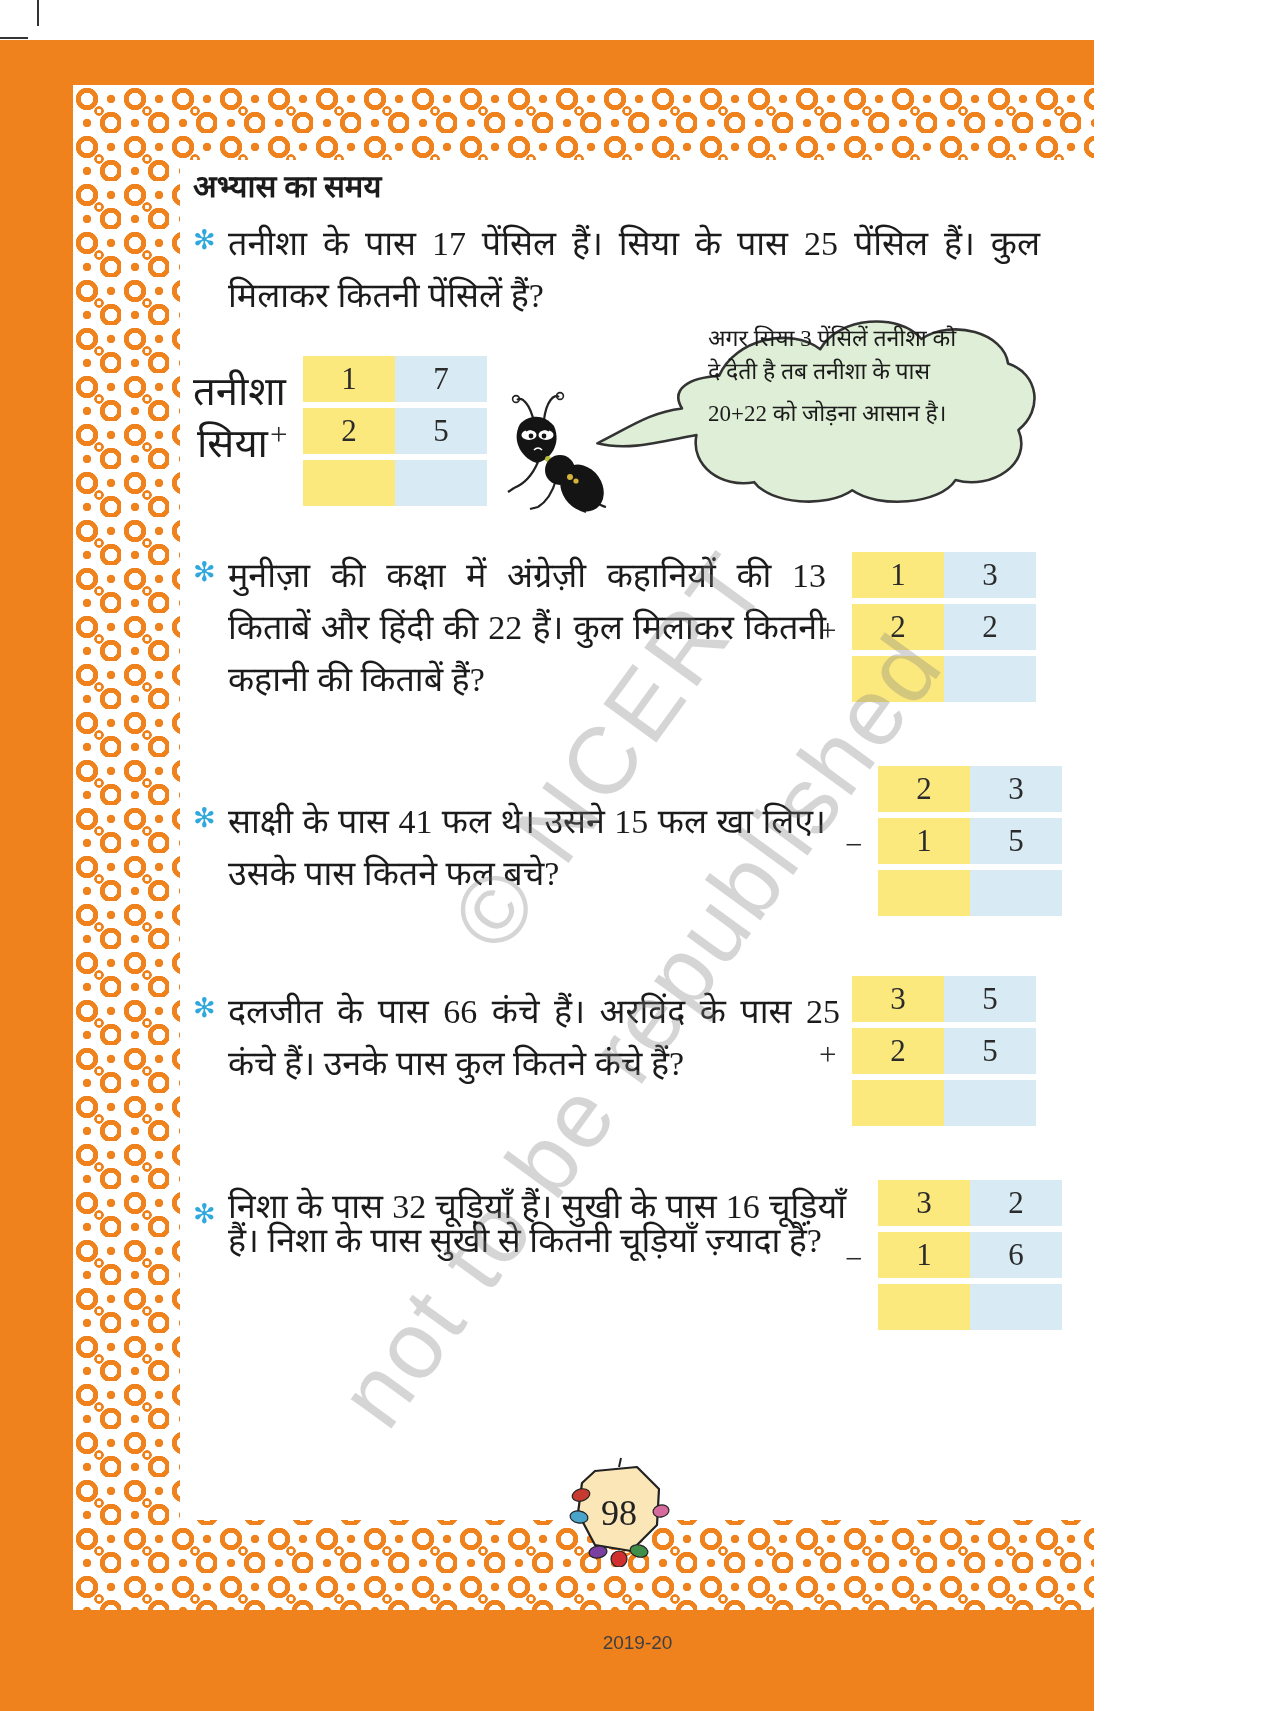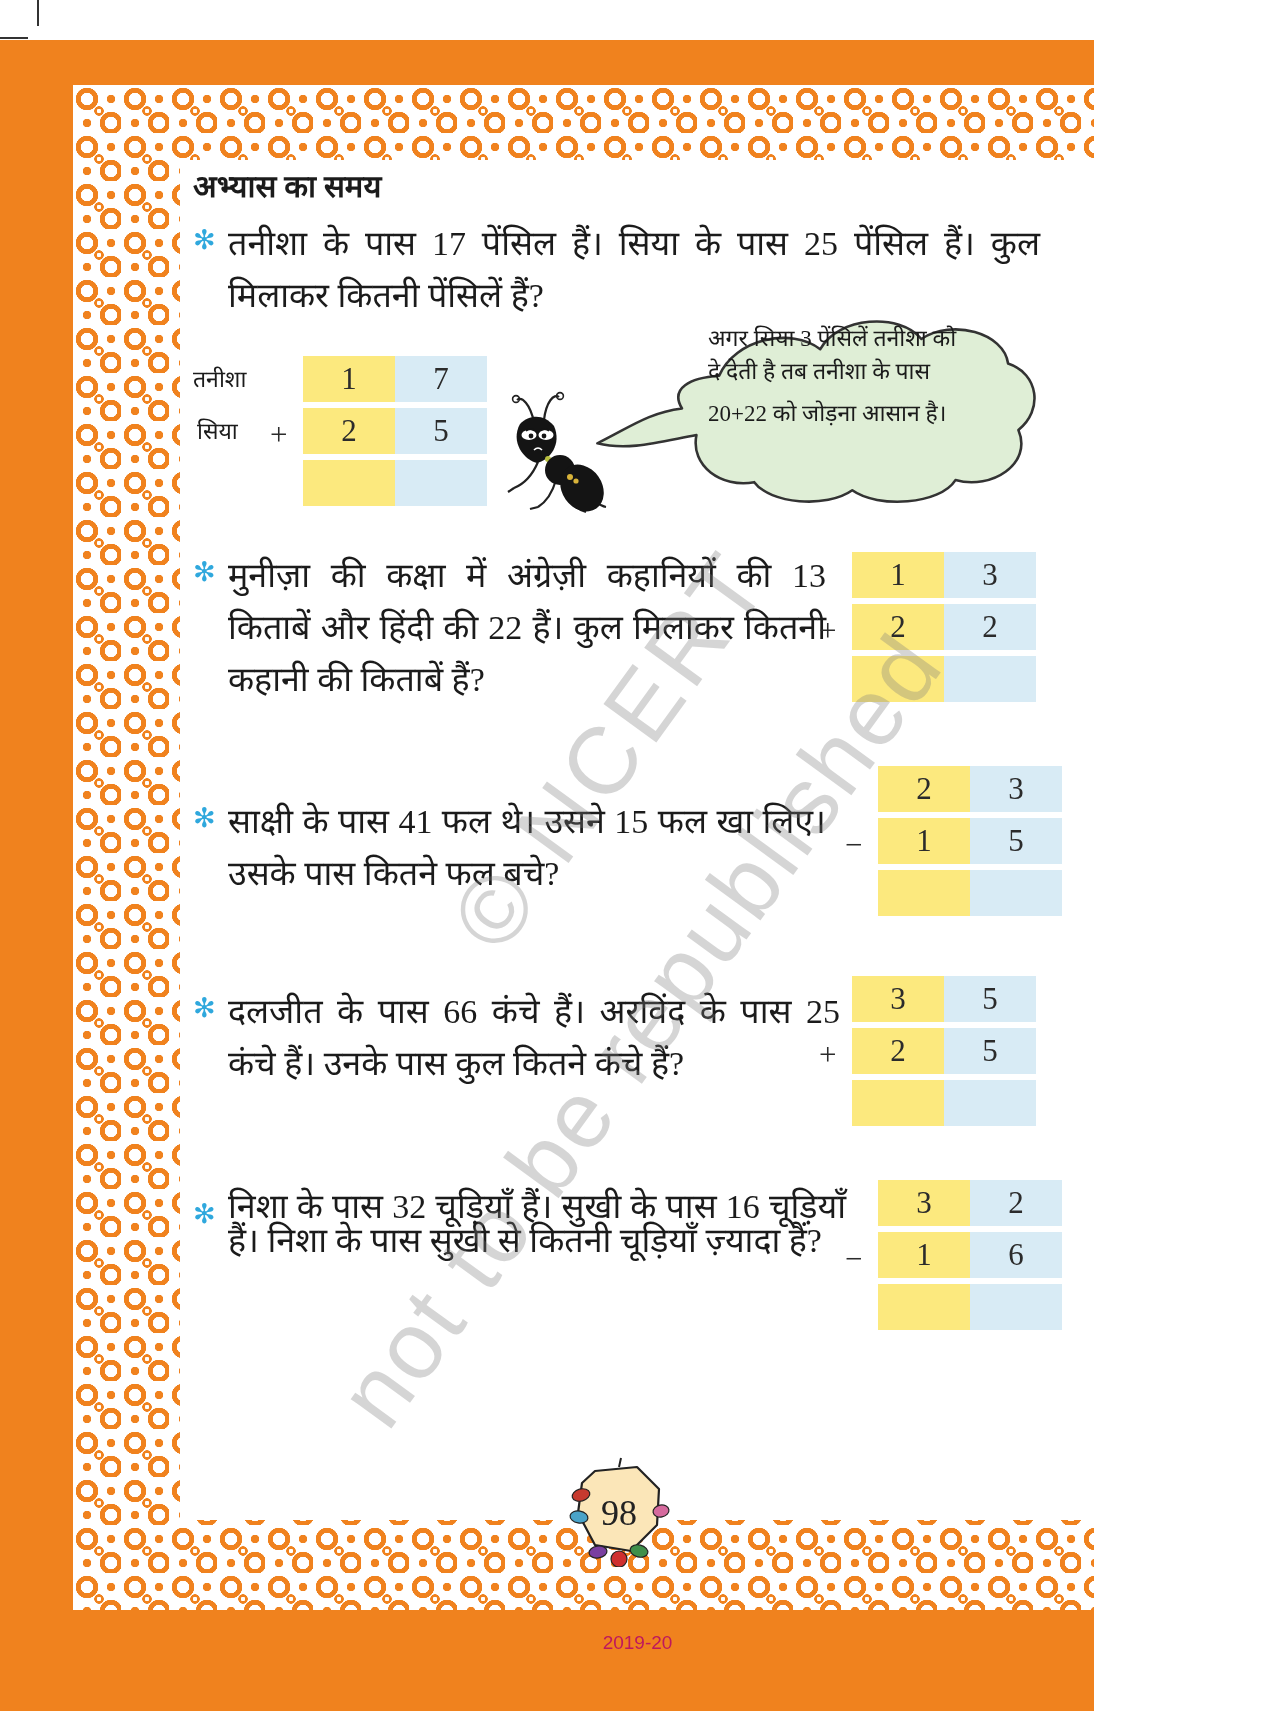--- a/index.html
+++ b/index.html
@@ -36,21 +36,21 @@
   .ptext  { position:absolute; font-size:34px; line-height:52px; text-align:justify; z-index:5; }
 
   
   .ptable { position:absolute; z-index:5; }
   .trow   { display:flex; margin-bottom:6px; }
   .cell   { width:92px; height:46px; display:flex; align-items:center; justify-content:center;
             font-size:31px; color:#2b2b2b; }
   .tens   { background:#FCE97E; }
   .ones   { background:#D8EBF5; }
   .op     { position:absolute; left:-33px; top:61px; font-size:31px; color:#2b2b2b; }
-  .rowlabel { position:absolute; font-size:23px; z-index:5; }
+  .rowlabel { position:absolute; font-size:40px; z-index:5; }
 
   
   .bubble-svg { position:absolute; left:585px; top:296px; width:485px; height:225px; z-index:4; }
   .bubble-text { position:absolute; left:708px; top:322px; width:330px; font-size:23px;
                  line-height:33px; z-index:5; }
   .bubble-text .line4 { margin-top:9px; }
 
   .ant-svg { position:absolute; left:490px; top:380px; width:122px; height:138px; z-index:5; }
 
   
@@ -60,21 +60,21 @@
   
   .wm { position:absolute; display:flex; align-items:center; justify-content:center;
         color:rgba(125,125,125,0.32); pointer-events:none; z-index:30; white-space:nowrap;
         font-family:"Liberation Sans","DejaVu Sans",sans-serif; }
   .wm1 { left:300px; top:540px; width:620px; height:420px; font-size:95px; letter-spacing:6px;
          transform:rotate(-54deg); }
   .wm2 { left:170px; top:600px; width:940px; height:860px; font-size:95px; letter-spacing:3px;
          transform:rotate(-54deg); }
 
   .footer { position:absolute; left:0; top:1632px; width:1275px; text-align:center;
-            color:#be185d; font-size:19px; z-index:5;
+            color:#404040; font-size:19px; z-index:5;
             font-family:"Liberation Sans","DejaVu Sans",sans-serif; }
 </style>
 </head>
 <body>
 
 <div class="page">
 
   <div class="crop-v"></div>
   <div class="crop-h"></div>
   <div class="orange-sheet"></div>

